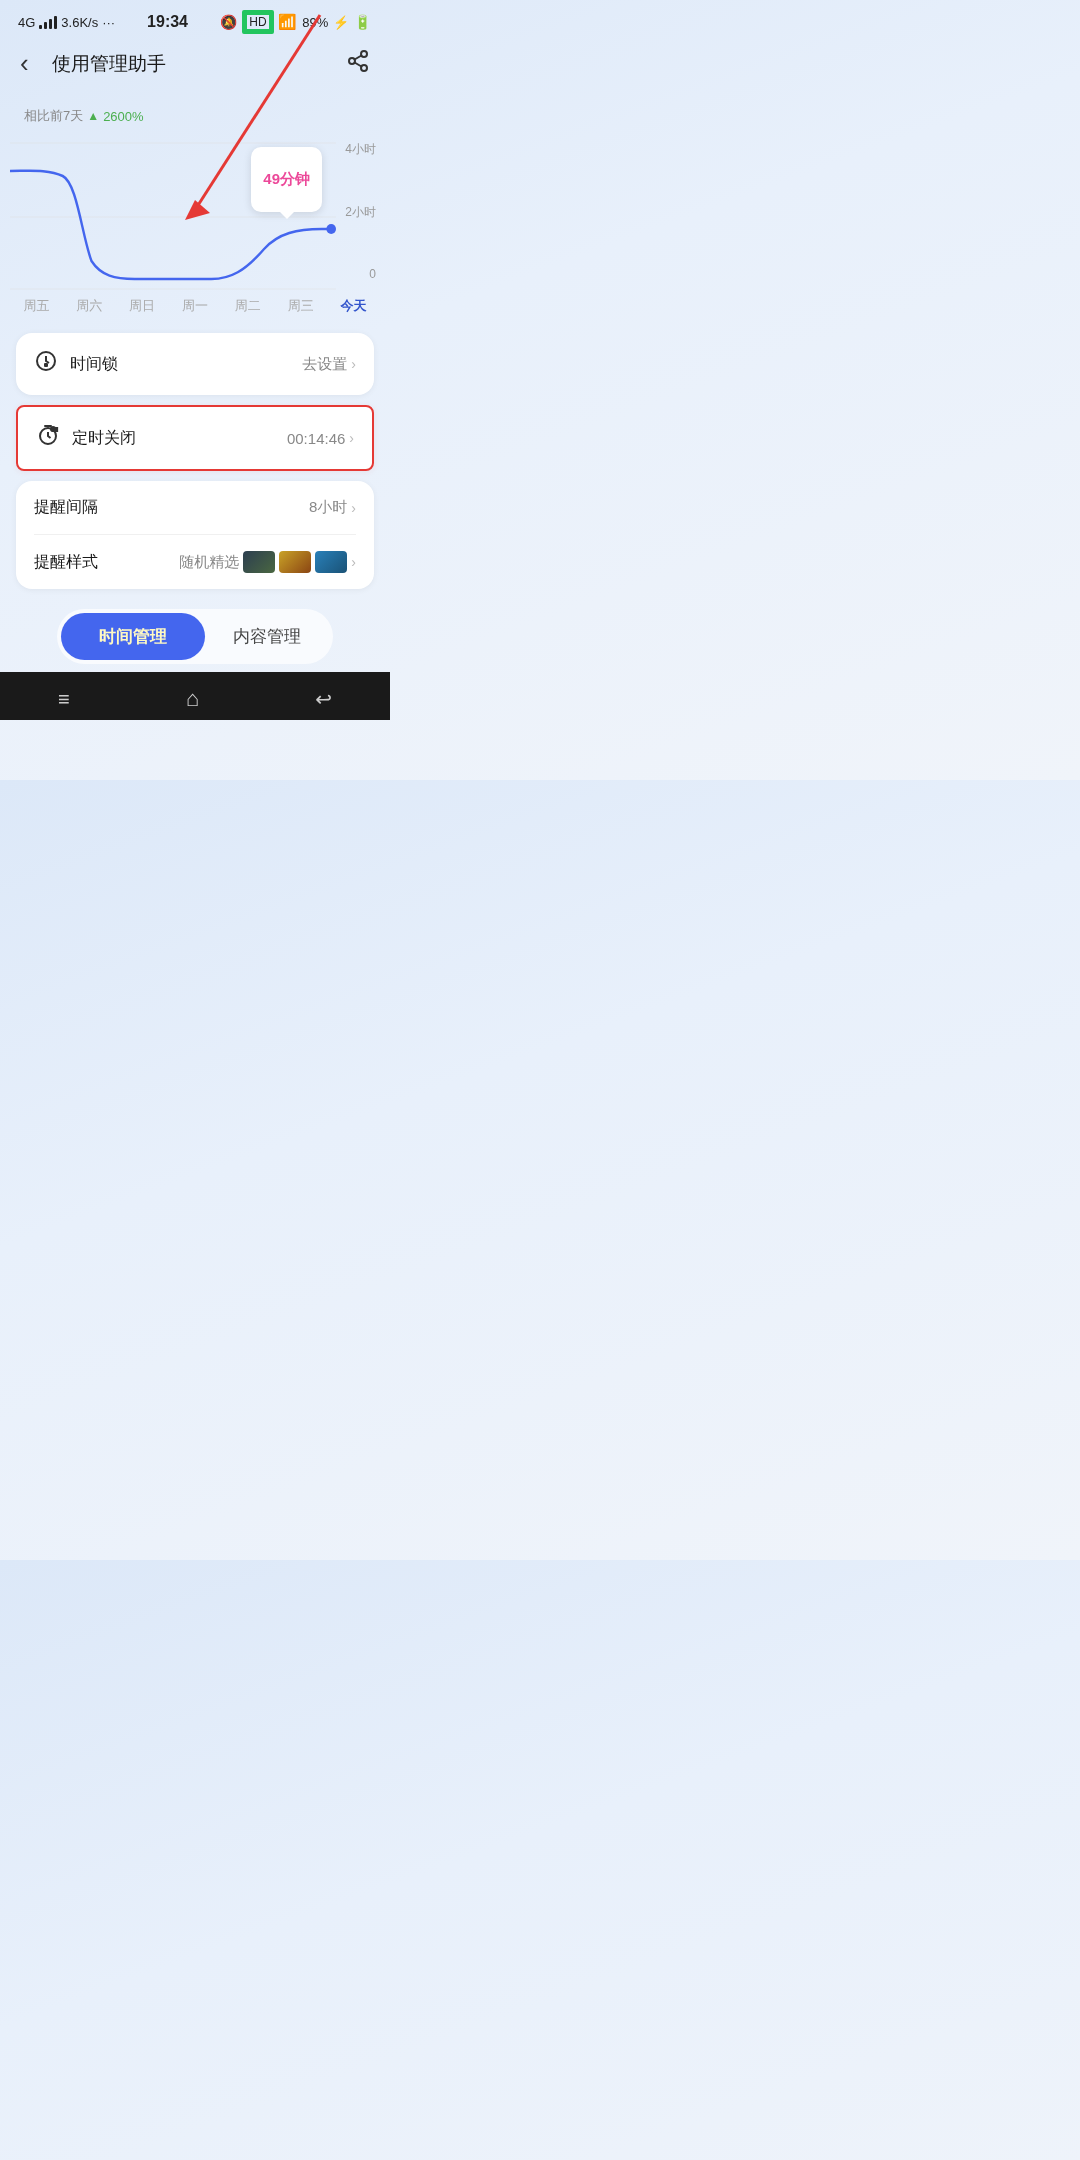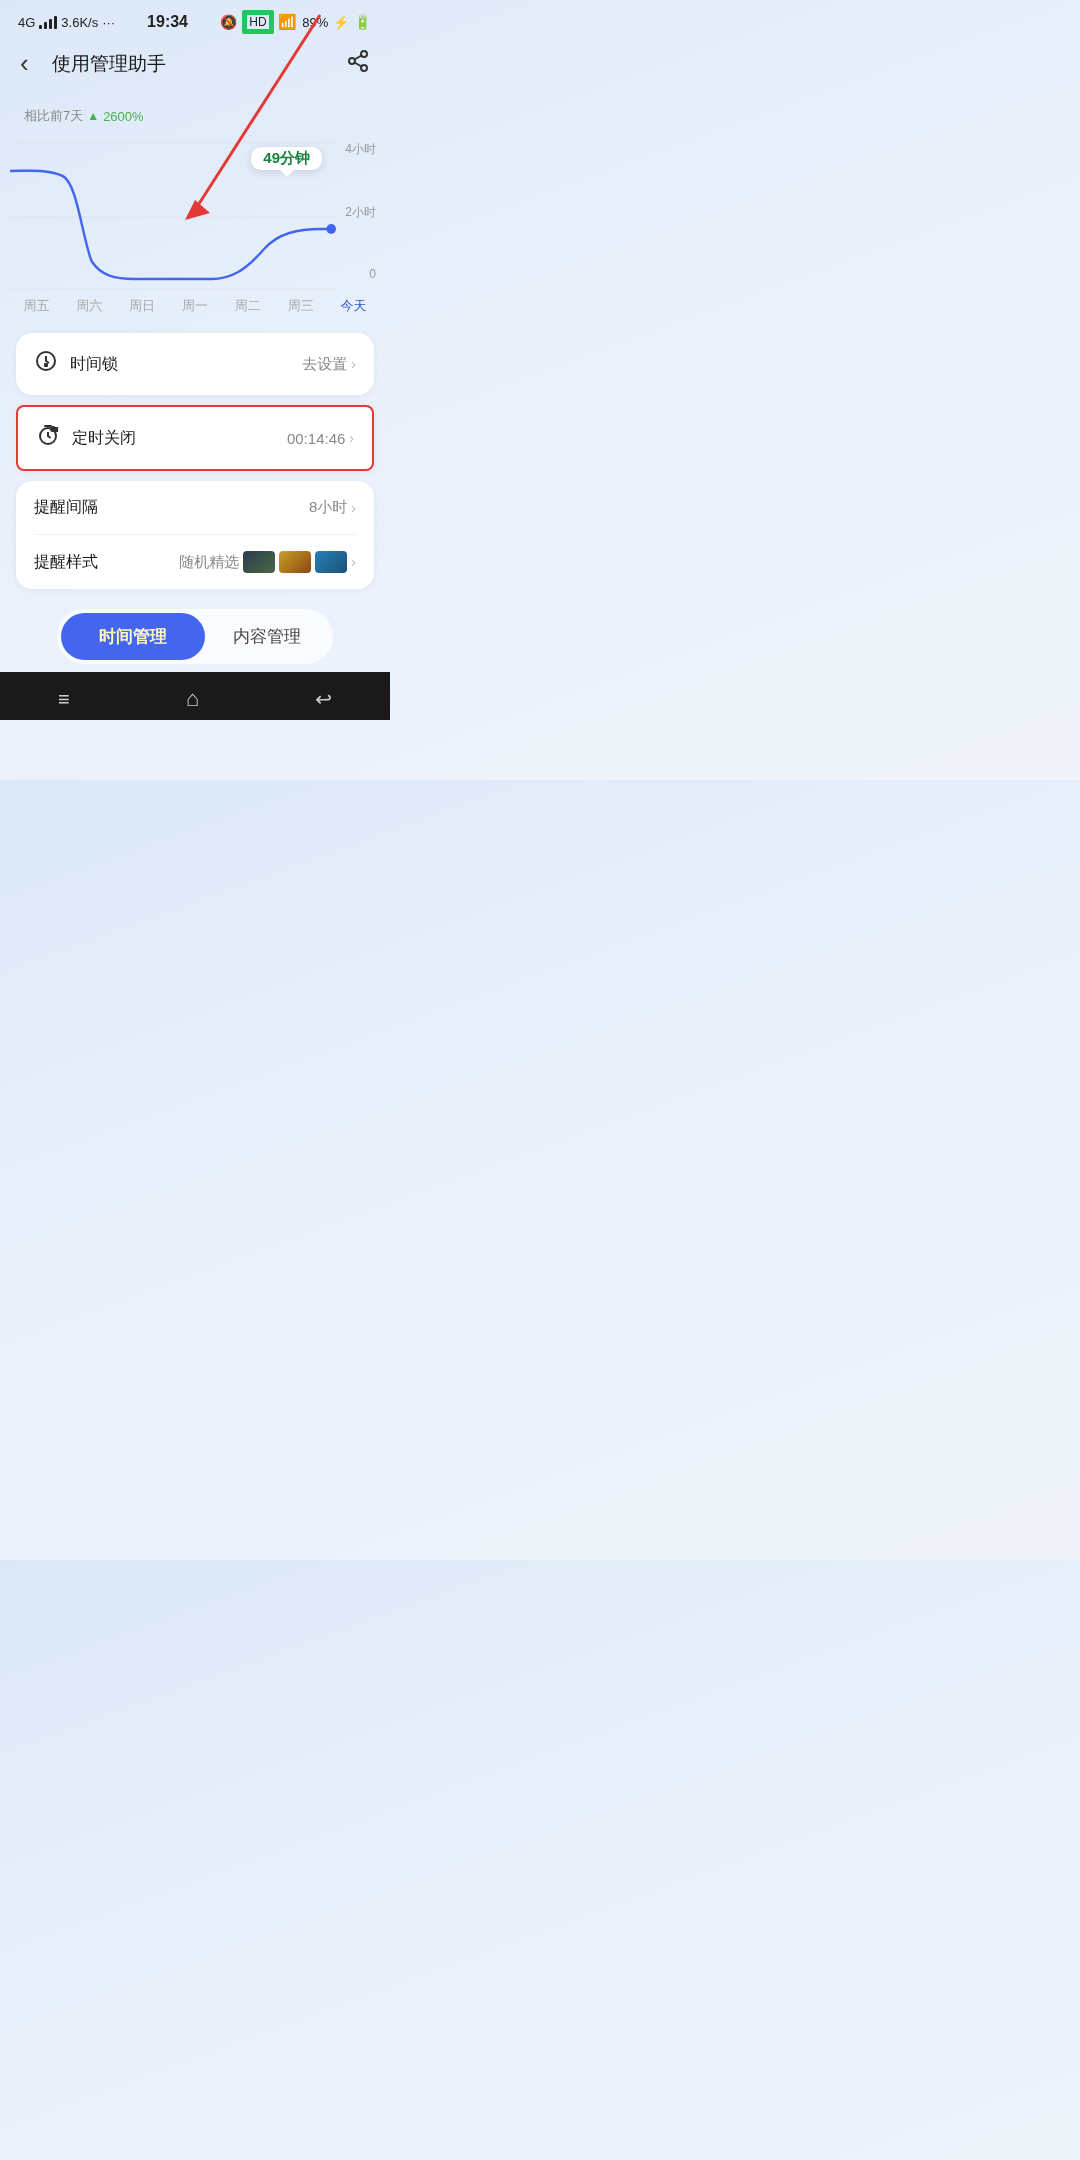--- a/index.html
+++ b/index.html
@@ -102,24 +102,24 @@
       font-size: 12px;
       color: #999;
       text-align: right;
     }
     .chart-tooltip {
       position: absolute;
       top: 22px;
       right: 68px;
       background: white;
       border-radius: 10px;
-      padding: 2px 12px;
+      padding: 23px 12px;
       font-size: 15px;
       font-weight: 600;
-      color: #15803d;
+      color: #ec4899;
       box-shadow: 0 2px 8px rgba(0,0,0,0.12);
     }
     .chart-tooltip::after {
       content: '';
       position: absolute;
       bottom: -7px;
       left: 50%;
       transform: translateX(-50%);
       border: 7px solid transparent;
       border-top-color: white;
@@ -130,21 +130,21 @@
       height: 150px;
       padding-right: 44px;
     }
     .chart-days {
       display: flex;
       justify-content: space-around;
       padding: 6px 0 10px;
       font-size: 13px;
       color: #aaa;
     }
-    .chart-days span.today { color: #3355cc; font-weight: 400; }
+    .chart-days span.today { color: #3355cc; font-weight: 700; }
 
     
     .cards-section {
       padding: 8px 16px;
       display: flex;
       flex-direction: column;
       gap: 10px;
     }
 
     .card {

